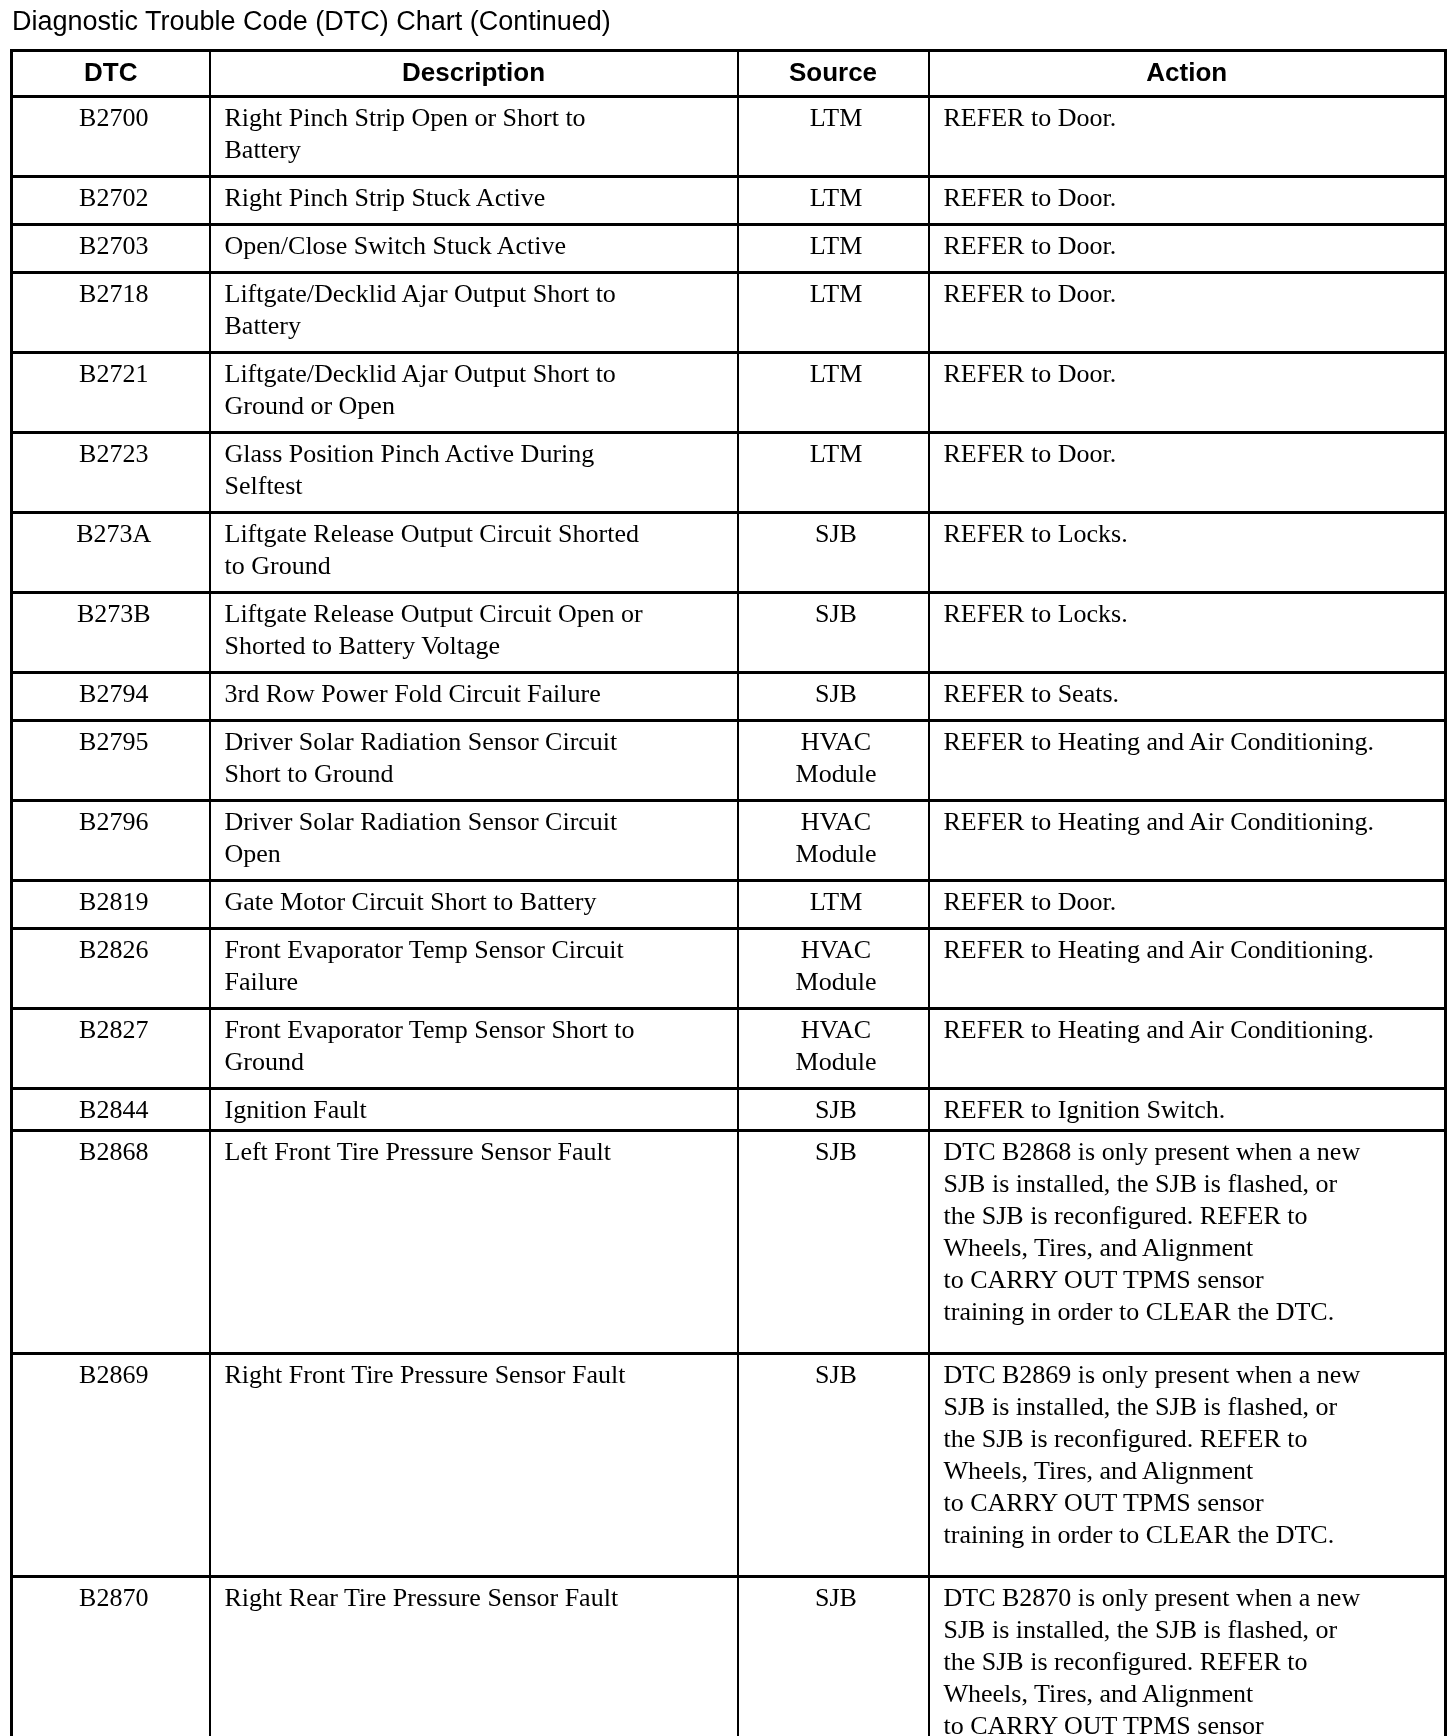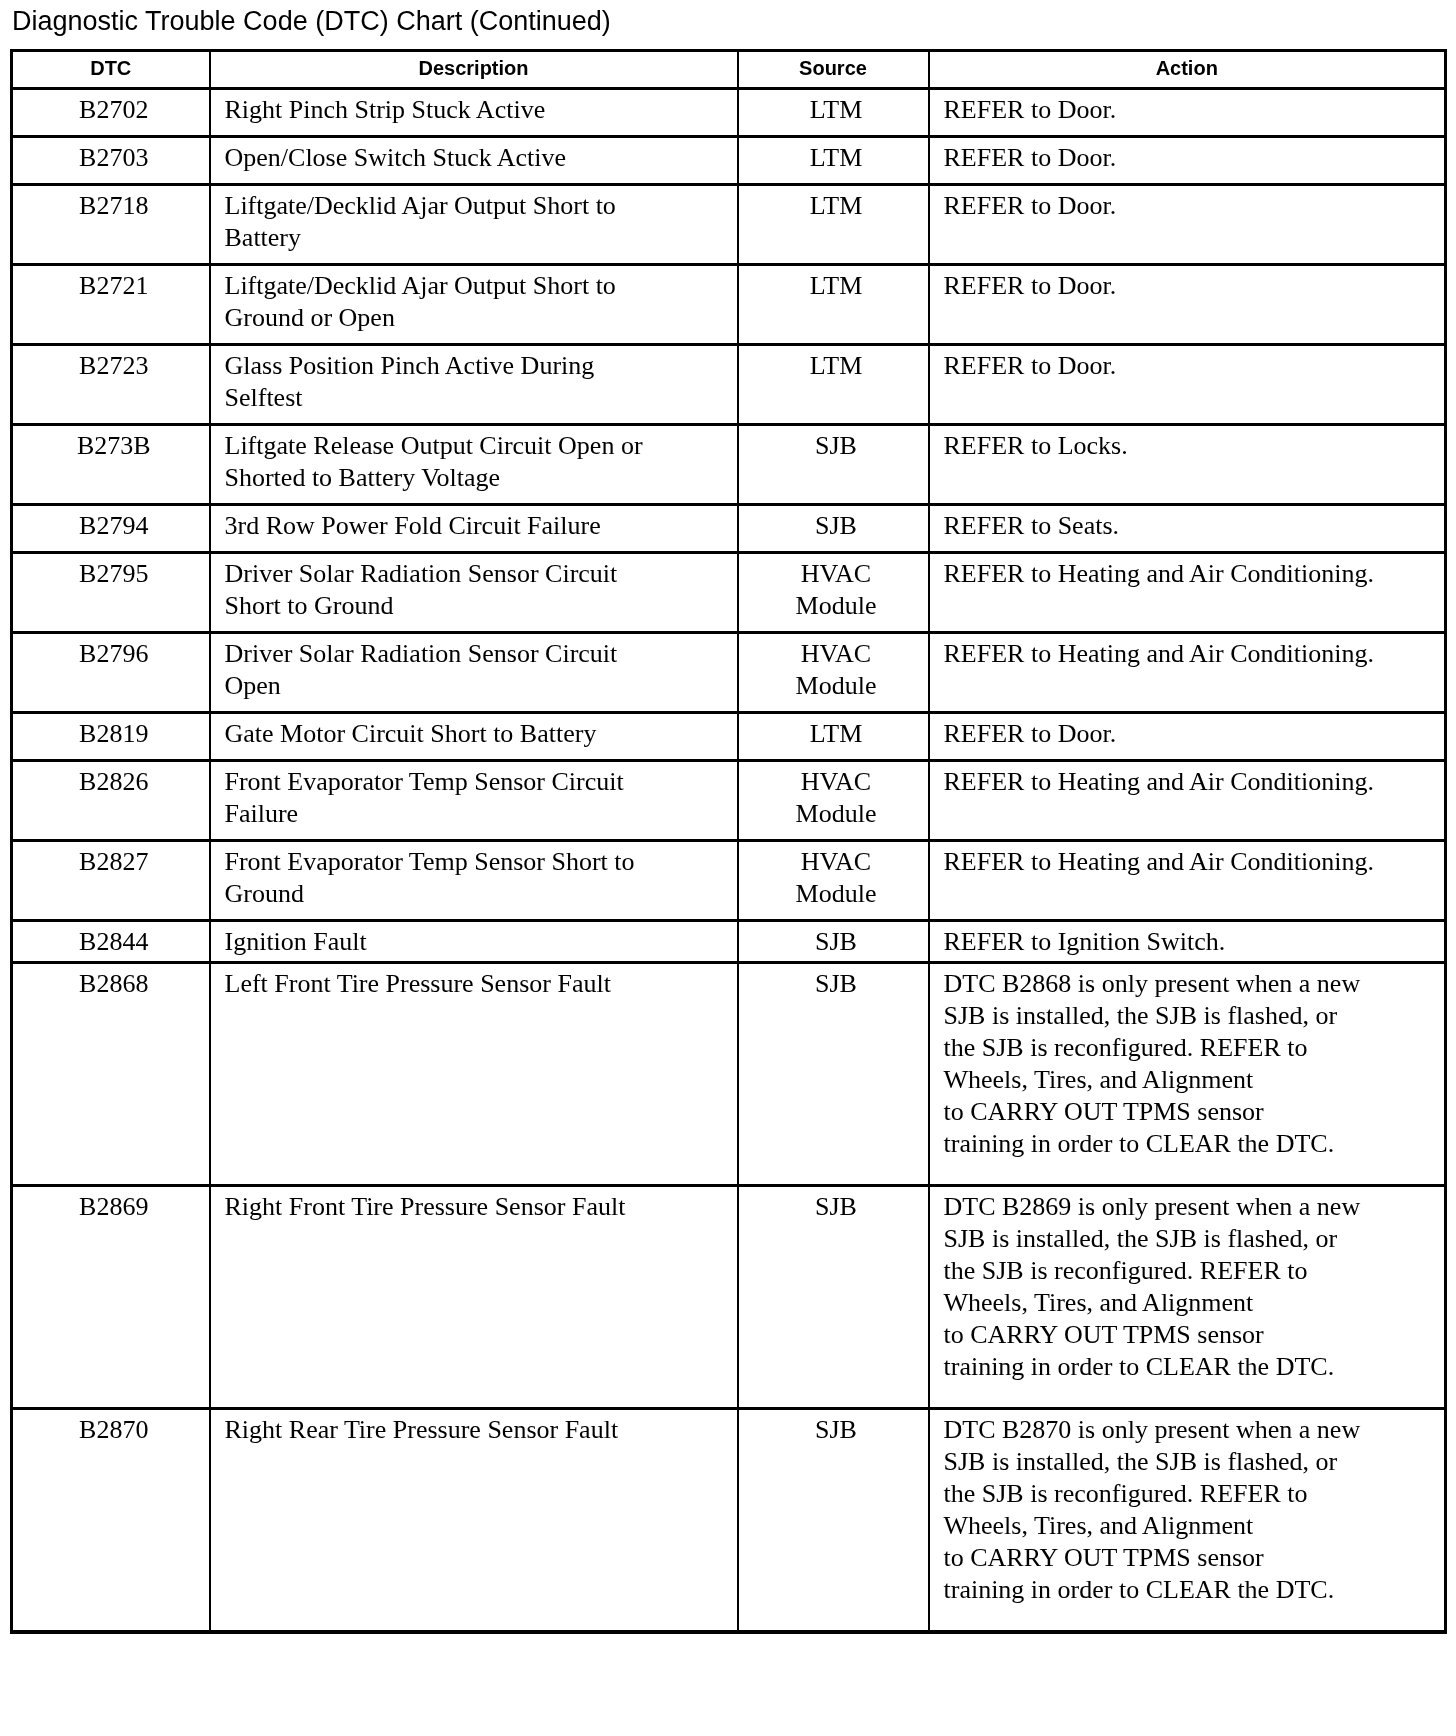--- a/index.html
+++ b/index.html
@@ -33,21 +33,21 @@
   table.dtc-table td {
     border: solid #000;
     border-width: 3px 2px 3px 2px;
     vertical-align: top;
     box-sizing: border-box;
     overflow: hidden;
   }
   table.dtc-table th {
     font-family: "Liberation Sans", sans-serif;
     font-weight: bold;
-    font-size: 20px;
+    font-size: 26px;
     text-align: center;
     padding: 5px 2px 7px 2px;
   }
   table.dtc-table td {
     font-family: "Liberation Serif", serif;
     font-size: 26px;
     line-height: 32px;
     padding: 4px 8px 7px 14px;
     white-space: pre-line;
   }
@@ -76,20 +76,27 @@
     <thead>
       <tr>
         <th>DTC</th>
         <th>Description</th>
         <th>Source</th>
         <th>Action</th>
       </tr>
     </thead>
     <tbody>
       <tr class="row-normal">
+        <td class="cell-dtc">B2700</td>
+        <td class="cell-desc">Right Pinch Strip Open or Short to
+Battery</td>
+        <td class="cell-source">LTM</td>
+        <td class="cell-action">REFER to Door.</td>
+      </tr>
+      <tr class="row-normal">
         <td class="cell-dtc">B2702</td>
         <td class="cell-desc">Right Pinch Strip Stuck Active</td>
         <td class="cell-source">LTM</td>
         <td class="cell-action">REFER to Door.</td>
       </tr>
       <tr class="row-normal">
         <td class="cell-dtc">B2703</td>
         <td class="cell-desc">Open/Close Switch Stuck Active</td>
         <td class="cell-source">LTM</td>
         <td class="cell-action">REFER to Door.</td>
@@ -107,20 +114,27 @@
 Ground or Open</td>
         <td class="cell-source">LTM</td>
         <td class="cell-action">REFER to Door.</td>
       </tr>
       <tr class="row-normal">
         <td class="cell-dtc">B2723</td>
         <td class="cell-desc">Glass Position Pinch Active During
 Selftest</td>
         <td class="cell-source">LTM</td>
         <td class="cell-action">REFER to Door.</td>
+      </tr>
+      <tr class="row-normal">
+        <td class="cell-dtc">B273A</td>
+        <td class="cell-desc">Liftgate Release Output Circuit Shorted
+to Ground</td>
+        <td class="cell-source">SJB</td>
+        <td class="cell-action">REFER to Locks.</td>
       </tr>
       <tr class="row-normal">
         <td class="cell-dtc">B273B</td>
         <td class="cell-desc">Liftgate Release Output Circuit Open or
 Shorted to Battery Voltage</td>
         <td class="cell-source">SJB</td>
         <td class="cell-action">REFER to Locks.</td>
       </tr>
       <tr class="row-normal">
         <td class="cell-dtc">B2794</td>

